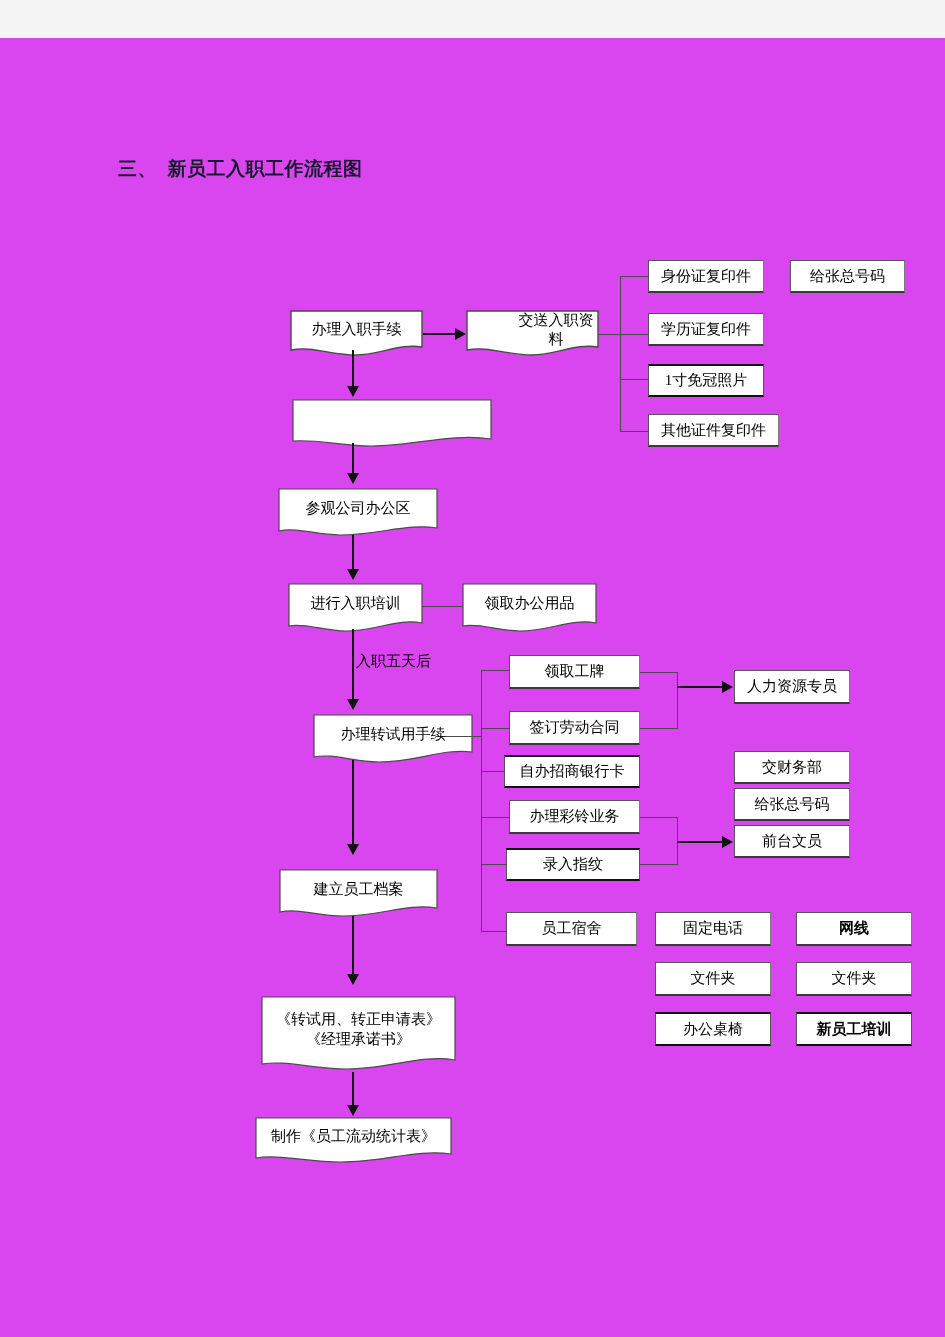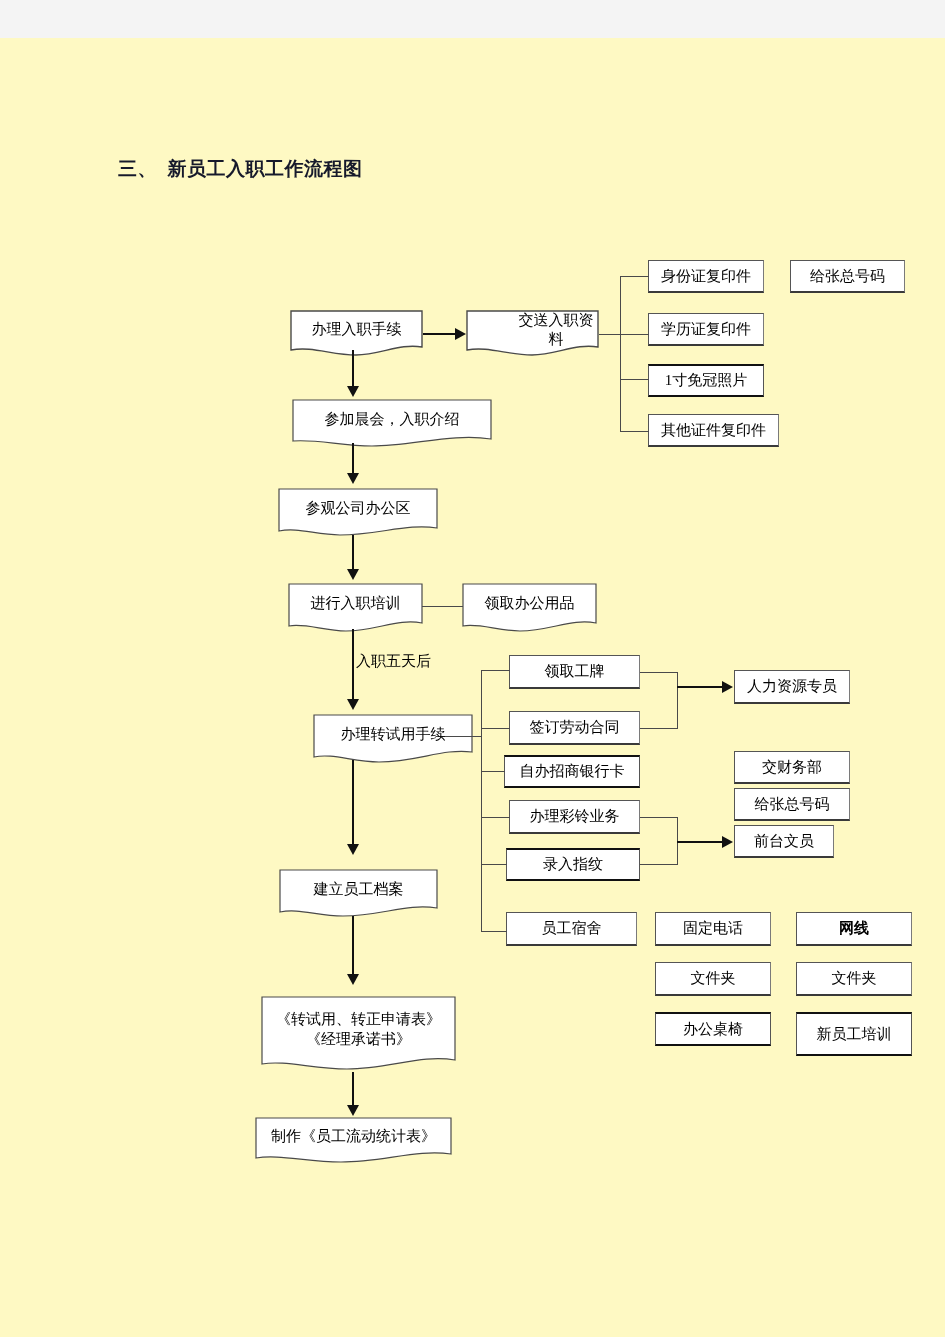--- a/index.html
+++ b/index.html
@@ -8,21 +8,21 @@
     padding: 0;
     background: #f4f4f4;
   }
   body {
     font-family: "Liberation Sans", "DejaVu Sans", sans-serif;
   }
   #page {
     position: relative;
     width: 945px;
     height: 1337px;
-    background: #fef9c3;
+    background: #d946ef;
     margin: 0;
     overflow: hidden;
   }
   #topstrip {
     position: absolute;
     left: 0; top: 0;
     width: 945px; height: 38px;
     background: #f4f4f4;
   }
   #doc-title {
@@ -132,21 +132,20 @@
     <svg viewBox="0 0 133 48" preserveAspectRatio="none">
       <path d="M1,1 L132,1 L132,37 C110,33 90,45 66,45 C42,45 22,36 1,40 Z" fill="#ffffff" stroke="#4a4a4a" stroke-width="1.4"></path>
     </svg>
     <span class="dlabel">交送入职资料</span>
   </div>
 
   <div class="node docshape" style="left:292px; top:399px; width:200px; height:50px;">
     <svg viewBox="0 0 200 50" preserveAspectRatio="none">
       <path d="M1,1 L199,1 L199,40 C160,34 120,47 80,47 C50,47 25,40 1,42 Z" fill="#ffffff" stroke="#4a4a4a" stroke-width="1.2"></path>
     </svg>
-    <span class="dlabel">参加晨会，入职介绍</span>
   </div>
 
   <div class="node docshape" style="left:278px; top:488px; width:160px; height:50px;">
     <svg viewBox="0 0 160 50" preserveAspectRatio="none">
       <path d="M1,1 L159,1 L159,40 C130,35 100,47 62,47 C38,47 20,39 1,43 Z" fill="#ffffff" stroke="#4a4a4a" stroke-width="1.2"></path>
     </svg>
     <span class="dlabel">参观公司办公区</span>
   </div>
 
   <div class="node docshape" style="left:462px; top:583px; width:135px; height:50px;">
@@ -241,21 +240,21 @@
   </div>
 
   <div class="node rect" style="left:734px; top:751px; width:116px; height:33px;">
     <span>交财务部</span>
   </div>
 
   <div class="node rect" style="left:734px; top:788px; width:116px; height:33px;">
     <span>给张总号码</span>
   </div>
 
-  <div class="node rect" style="left:734px; top:825px; width:100px; height:33px;">
+  <div class="node rect" style="left:734px; top:825px; width:116px; height:33px;">
     <span>前台文员</span>
   </div>
 
   <div class="node rect" style="left:655px; top:912px; width:116px; height:34px;">
     <span>固定电话</span>
   </div>
 
   <div class="node rect" style="left:796px; top:912px; width:116px; height:34px;font-weight:bold;">
     <span>网线</span>
   </div>
@@ -265,21 +264,21 @@
   </div>
 
   <div class="node rect" style="left:796px; top:962px; width:116px; height:34px;">
     <span>文件夹</span>
   </div>
 
   <div class="node rect heavy" style="left:655px; top:1012px; width:116px; height:34px;">
     <span>办公桌椅</span>
   </div>
 
-  <div class="node rect heavy" style="left:796px; top:1012px; width:116px; height:44px;">
+  <div class="node rect heavy" style="left:796px; top:1012px; width:116px; height:34px;font-weight:bold;">
     <span>新员工培训</span>
   </div>
 
   <div class="conn h" style="left:423px; top:333px; width:32px;"></div>
   <div class="arrowhead-right" style="left:455px; top:328px;"></div>
 
   <div class="conn v" style="left:352px; top:350px; height:36px;"></div>
   <div class="arrowhead-down" style="left:347px; top:386px;"></div>
 
   <div class="conn v" style="left:352px; top:443px; height:30px;"></div>

